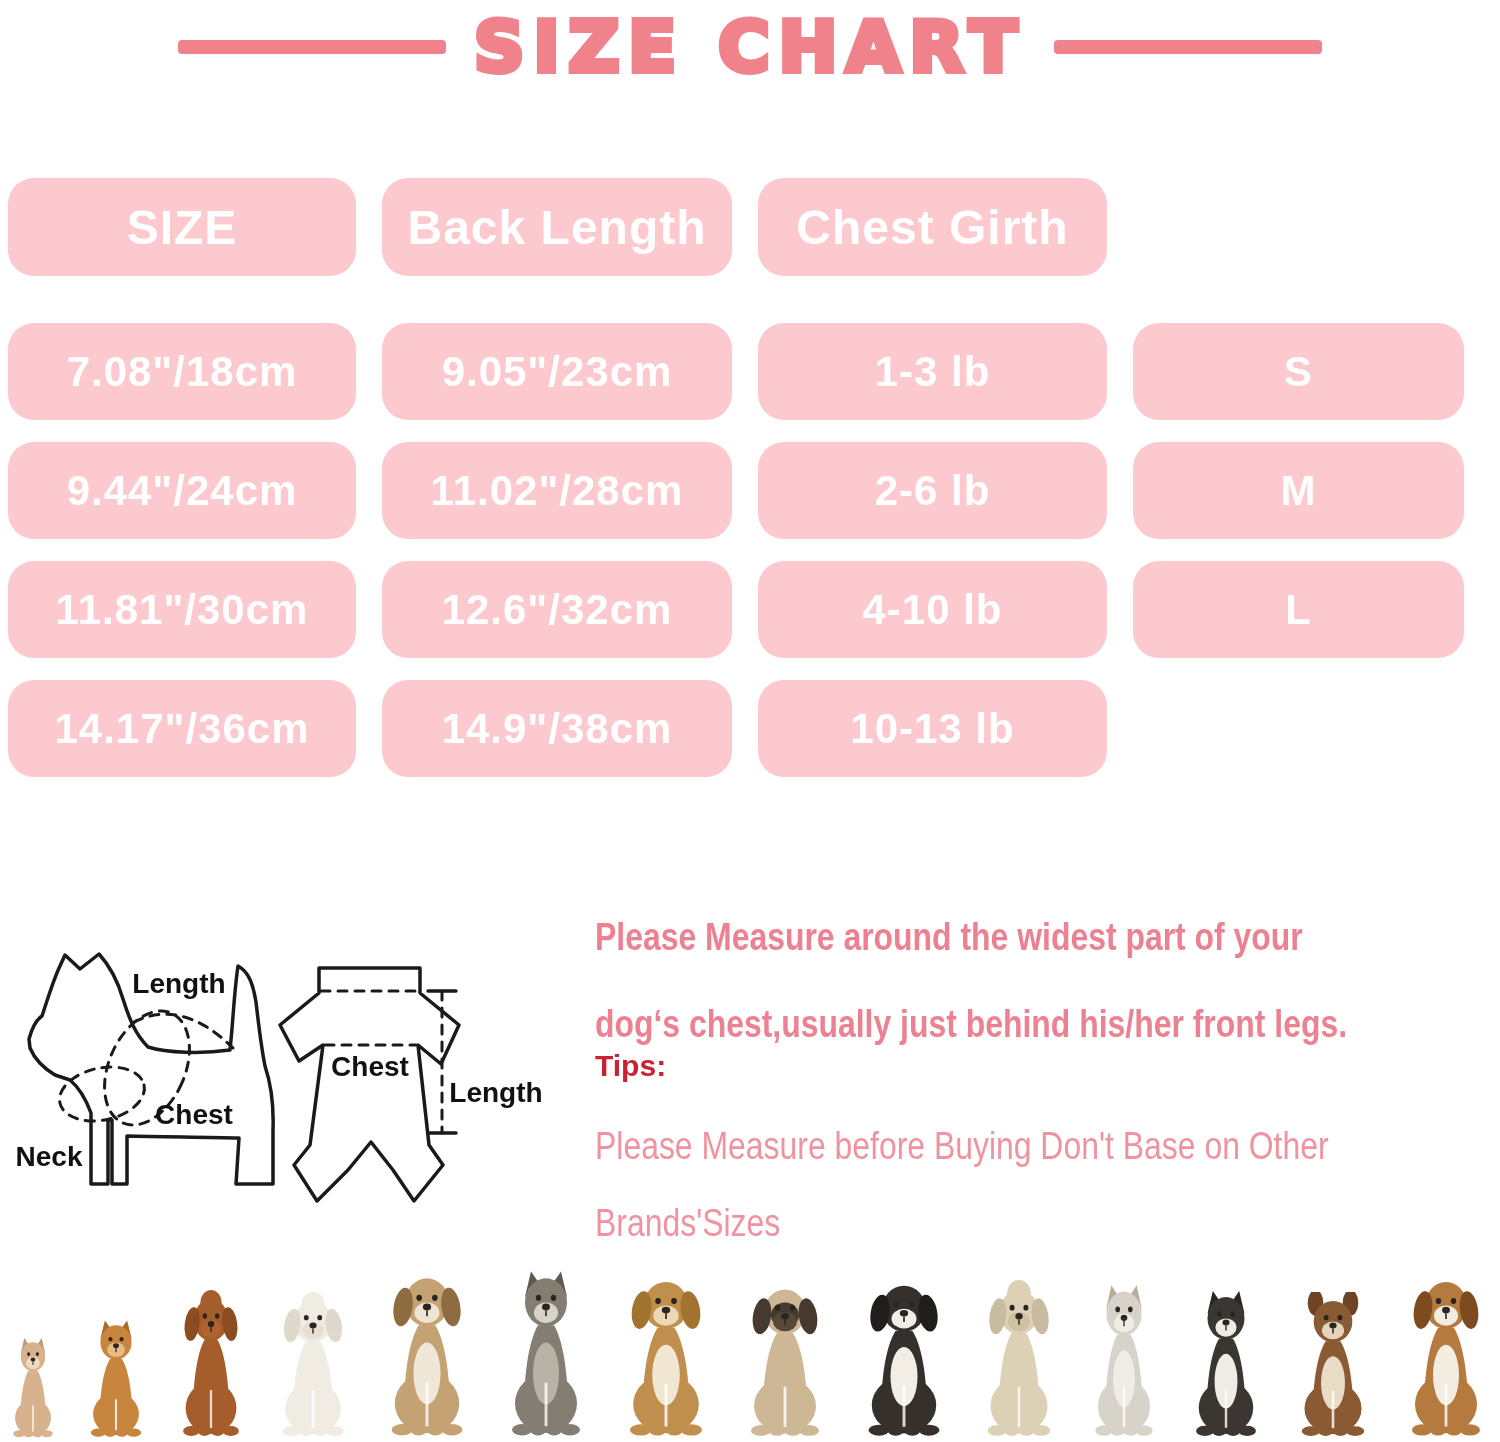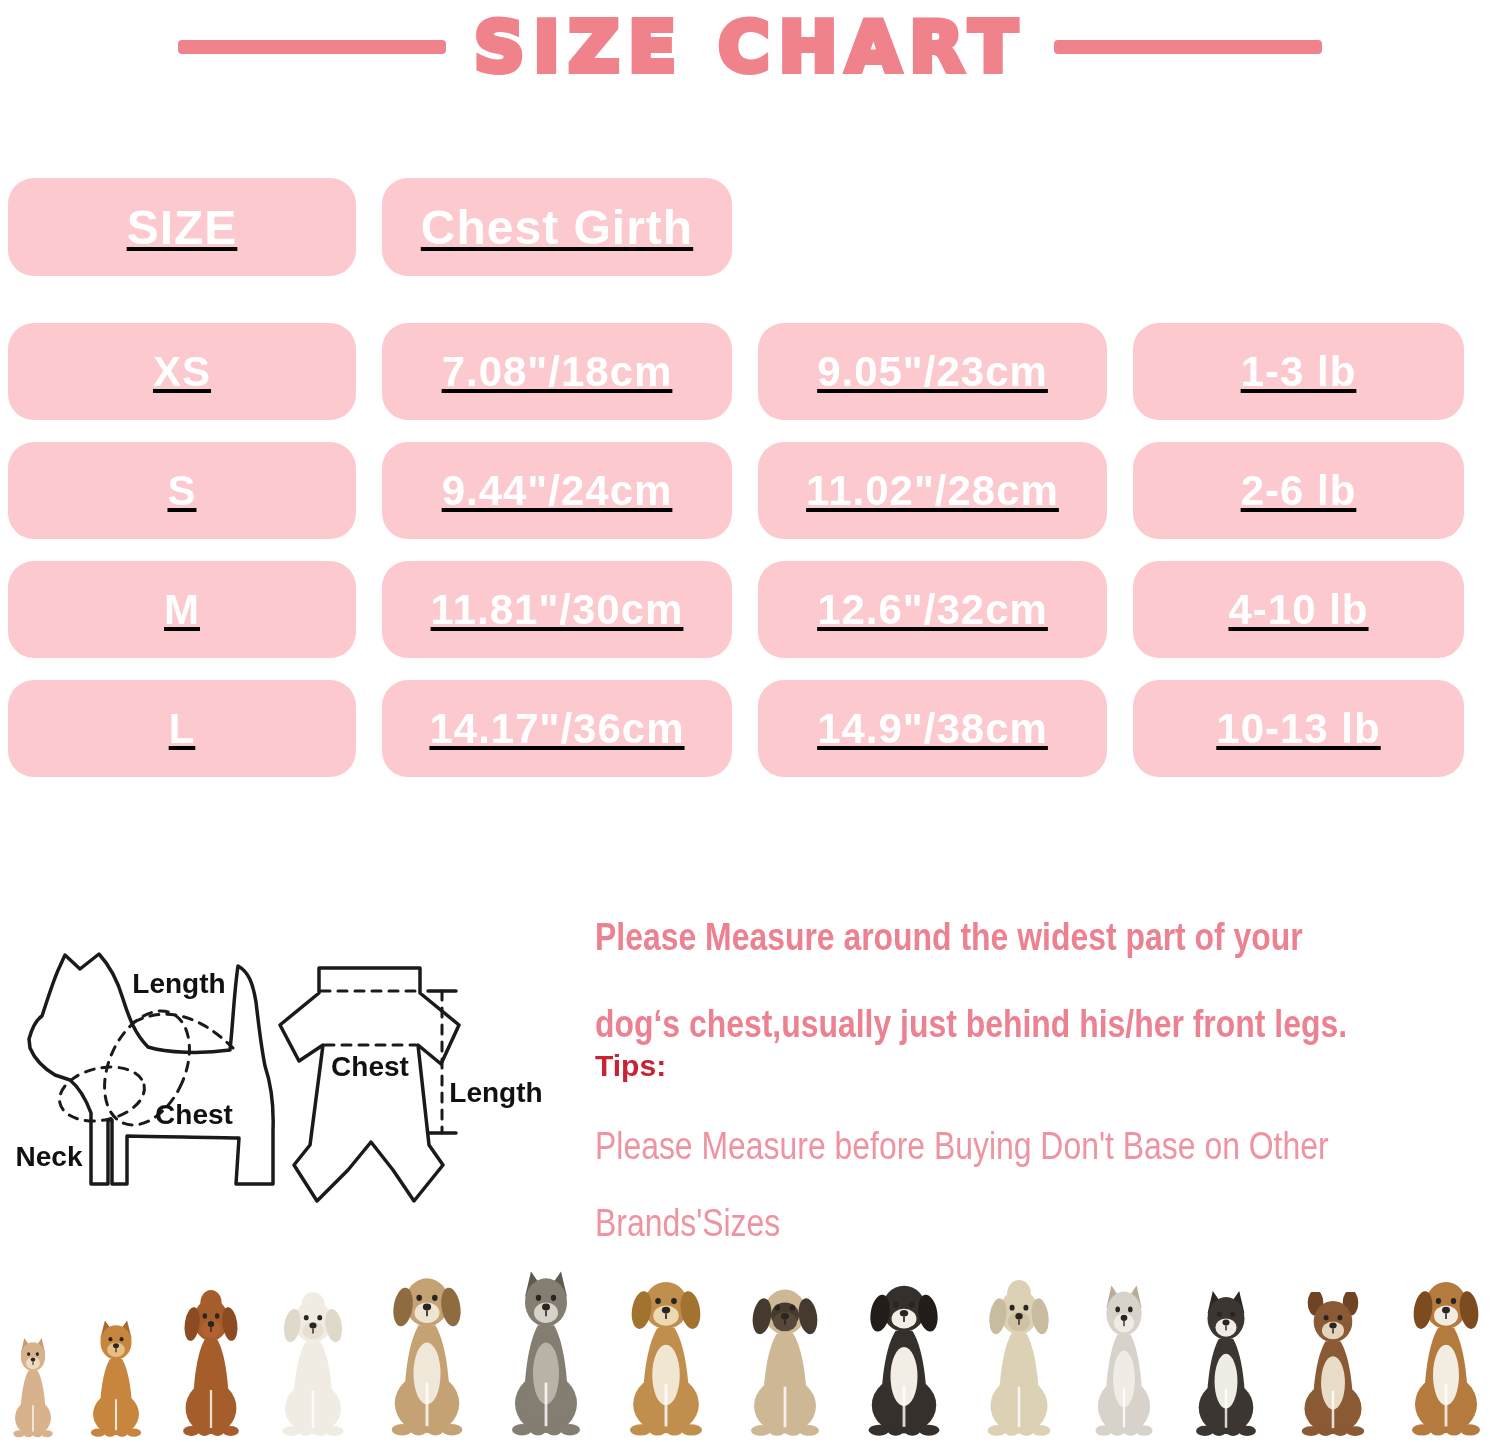--- a/index.html
+++ b/index.html
@@ -9,21 +9,21 @@
   
   .title-row{position:absolute;top:4px;left:0;width:100%;height:86px;
              display:flex;align-items:center;justify-content:center;gap:28px;}
   .title-line{width:268px;height:14px;border-radius:4px;background:var(--title-pink,#f0828c);}
   .title-text{font-family:"DejaVu Sans",sans-serif;font-weight:800;font-size:70px;
               letter-spacing:9px;color:var(--title-pink,#f0828c);
               -webkit-text-stroke:6px var(--title-pink,#f0828c);white-space:nowrap;line-height:1;}
 
   
   .tbl{position:absolute;left:8px;width:1456px;display:grid;
-       grid-template-columns:348px 350px 349px 331px;column-gap:26px;text-decoration:underline;}
+       grid-template-columns:348px 350px 349px 331px;column-gap:26px;}
   .tbl-head{top:178px;grid-template-rows:98px;}
   .tbl-body{top:323px;grid-template-rows:repeat(4,97px);row-gap:22px;}
   .cell{background:var(--cell-pink,#fcc9ce);border-radius:26px;
         display:flex;align-items:center;justify-content:center;
         color:#fff;font-weight:bold;}
   .cell.h{font-size:48px;letter-spacing:1px;}
   .cell.d{font-size:42px;letter-spacing:1px;}
 
   
   .diagram{position:absolute;left:2px;top:898px;}
@@ -49,25 +49,25 @@
 <div id="page">
 
   <div class="title-row">
     <div class="title-line"></div>
     <div class="title-text">SIZE CHART</div>
     <div class="title-line"></div>
   </div>
 
   <div class="tbl tbl-head">
     <div class="cell h">SIZE</div>
+    <div class="cell h">Back Length</div>
     <div class="cell h">Chest Girth</div>
   </div>
 
   <div class="tbl tbl-body">
-    <div class="cell d">XS</div>
     <div class="cell d">7.08"/18cm</div>
     <div class="cell d">9.05"/23cm</div>
     <div class="cell d">1-3 lb</div>
 
     <div class="cell d">S</div>
     <div class="cell d">9.44"/24cm</div>
     <div class="cell d">11.02"/28cm</div>
     <div class="cell d">2-6 lb</div>
 
     <div class="cell d">M</div>

